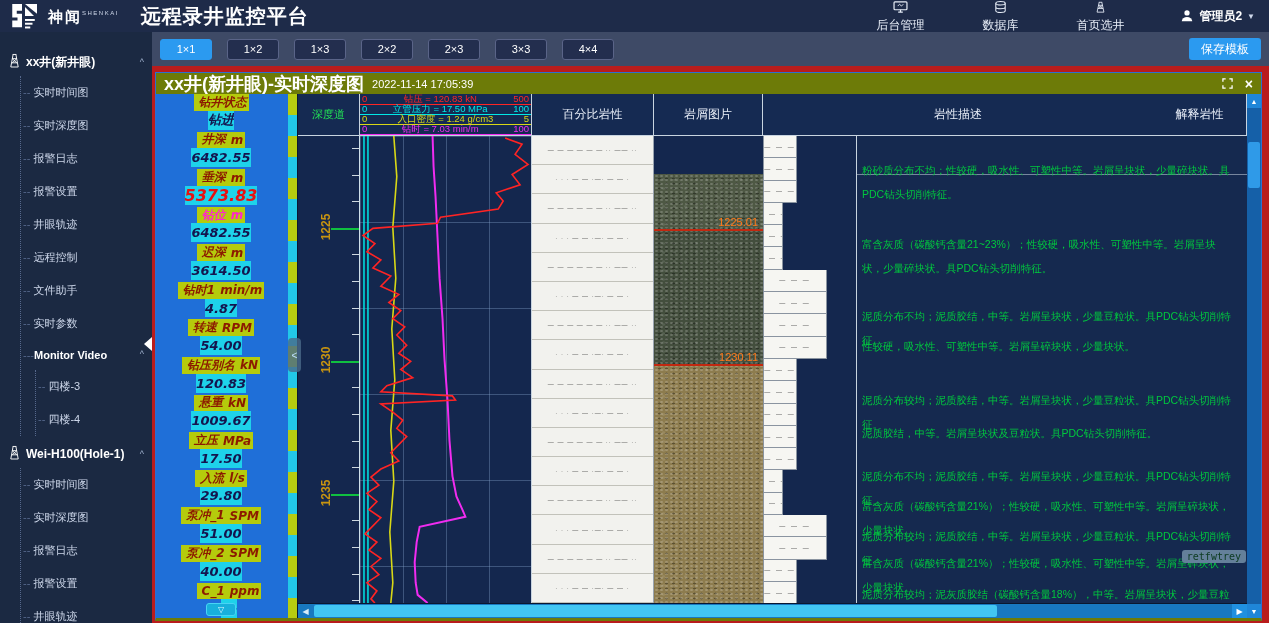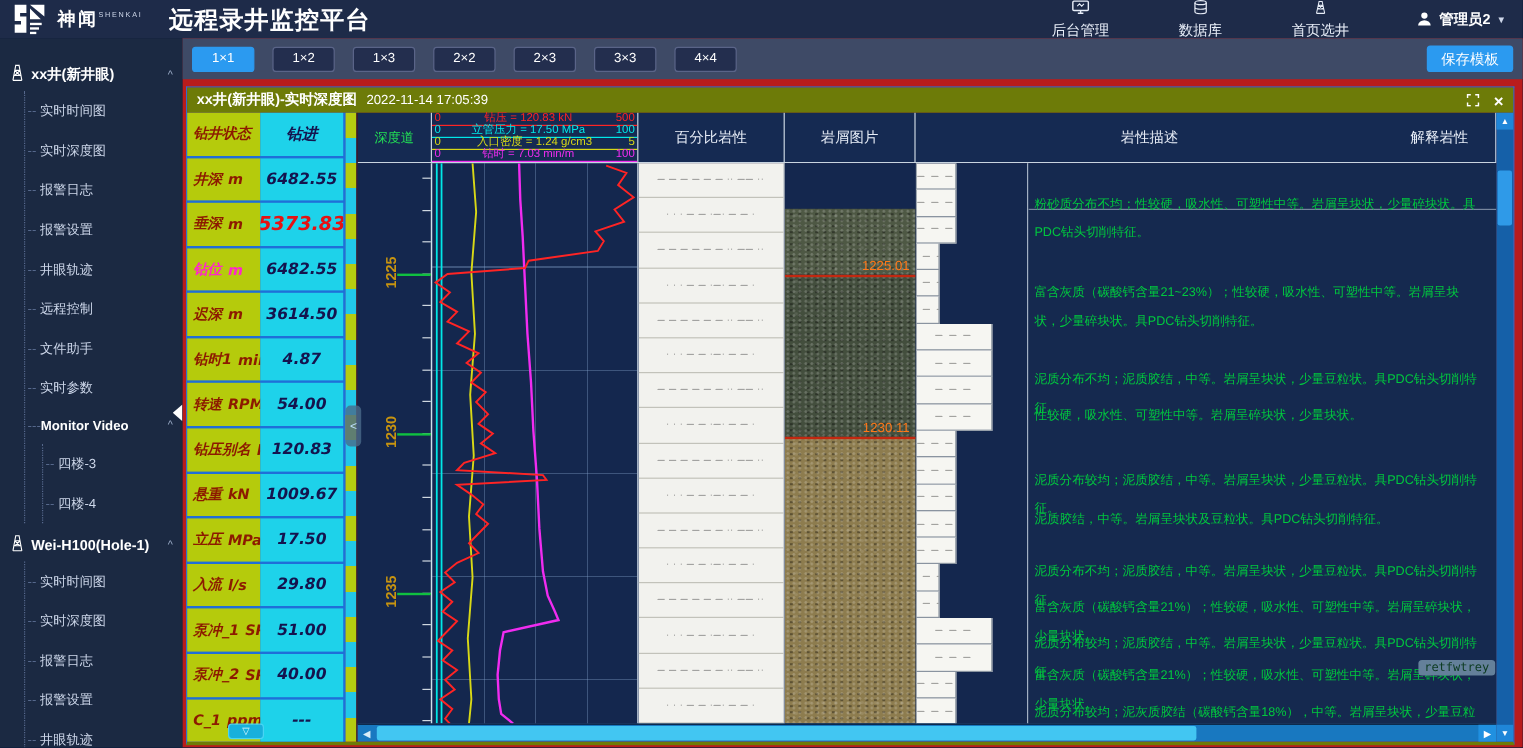--- a/index.html
+++ b/index.html
@@ -48,32 +48,32 @@
     color:#fff; font-size:11px; display:flex; align-items:center; justify-content:center; cursor:pointer; }
   .grid-btn.active { background:#2b9af0; border-color:#2b9af0; }
   .save-btn { margin-left:auto; background:#2b9af0; border:none; border-radius:3px; color:#fff;
     font-size:12px; height:22px; padding:0 12px; cursor:pointer; font-family:inherit; }
 
   
   .panel { flex:1; margin:6px 7px 2px 3px; border:1px solid #2e6fd0; border-bottom:3px solid #6d7b08;
     display:flex; flex-direction:column; min-height:0; }
   .panel-titlebar { height:21px; background:#6d7b08; color:#fff; display:flex; align-items:center;
     padding:0 8px; gap:8px; flex:0 0 auto; }
-  .panel-title { font-size:12px; font-weight:bold;text-align:right; }
+  .panel-title { font-size:18px; font-weight:bold;text-align:right; }
   .panel-time { font-size:11px; }
   .win-icons { margin-left:auto; display:flex; align-items:center; gap:12px; }
   .win-icons svg { width:11px; height:11px; cursor:pointer; }
   .close-icon { font-size:14px; font-weight:bold; cursor:pointer; line-height:1; }
 
   .panel-body { flex:1; display:flex; min-height:0; }
 
   
   .param-col { width:132px; flex:0 0 auto; display:flex; flex-direction:column; border-right:2px solid #1f6fd8; background:#1f6fd8; }
-  .param-row { flex:1; display:flex; flex-direction:row; border-bottom:2px solid #1f6fd8; min-height:0; position:relative; }
-  .param-row:last-child { border-bottom:none; }
+  .param-row { flex:1; display:flex; flex-direction:column; border-bottom:2px solid #1f6fd8; min-height:0; position:relative;align-items:center; }
+  .param-row:last-child { border-bottom:none;margin-left:16px; }
   .param-label { flex:0 0 47%; background:#b5cb0c; color:#8c1a00; font-family:"DejaVu Sans",sans-serif;
     font-style:italic; font-weight:bold; font-size:12px; padding:0px 2px 0 5px; display:flex; align-items:center; gap:5px; overflow:hidden; white-space:nowrap; }
   .param-label.magenta { color:#ff28c8; }
   .param-value { flex:1; background:#1ed2ea; color:#14144e; font-family:"DejaVu Sans",sans-serif;
     font-style:italic; font-weight:bold; font-size:13px; display:flex; align-items:center; justify-content:center; overflow:hidden; }
   .param-value.big-red { color:#e61212; font-size:16px; }
   .param-dd { position:absolute; left:34px; bottom:2px; width:30px; height:13px; background:#18b0dc;
     border:1px solid #48d4f4; border-radius:3px; color:#d8f6ff; font-size:8px; display:flex; align-items:center; justify-content:center; cursor:pointer; }
 
   

